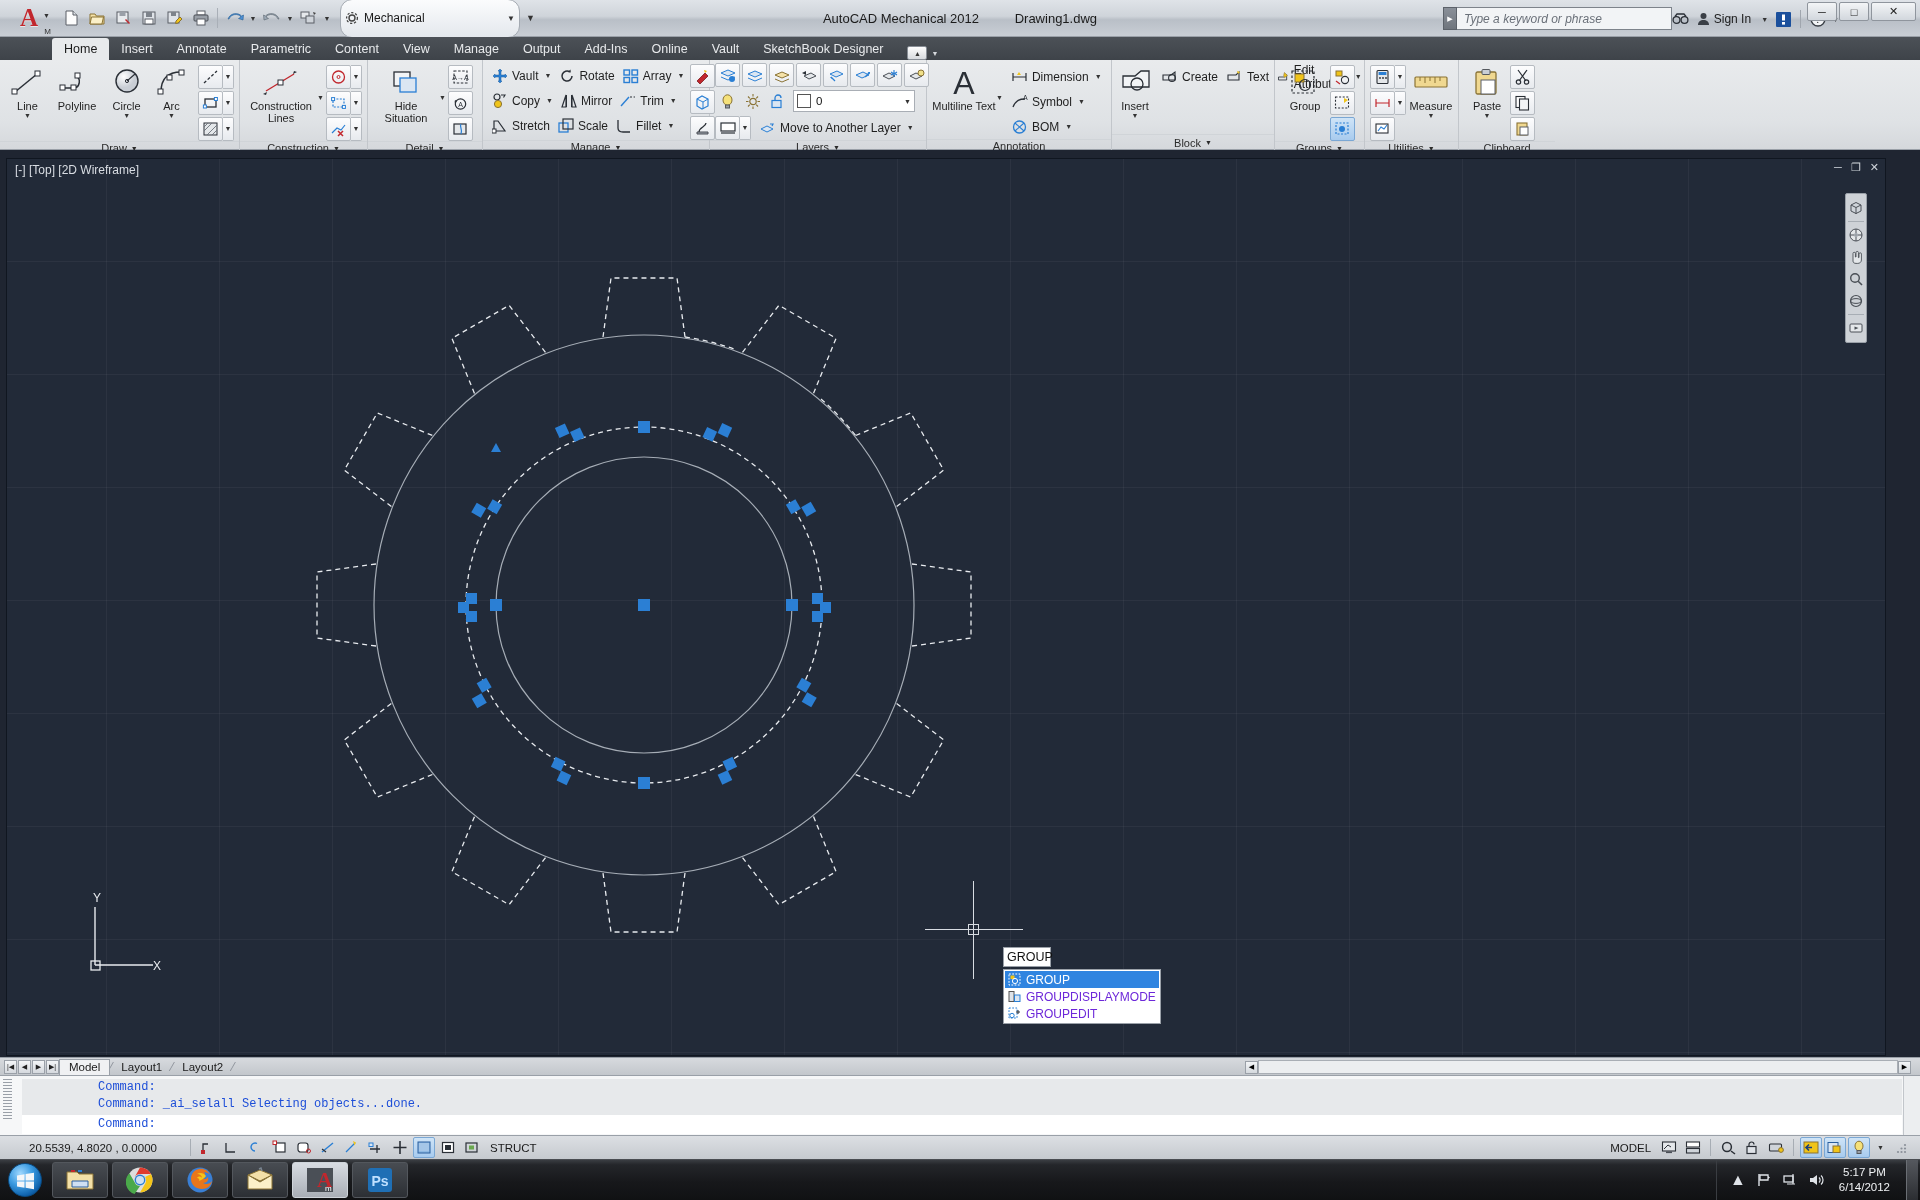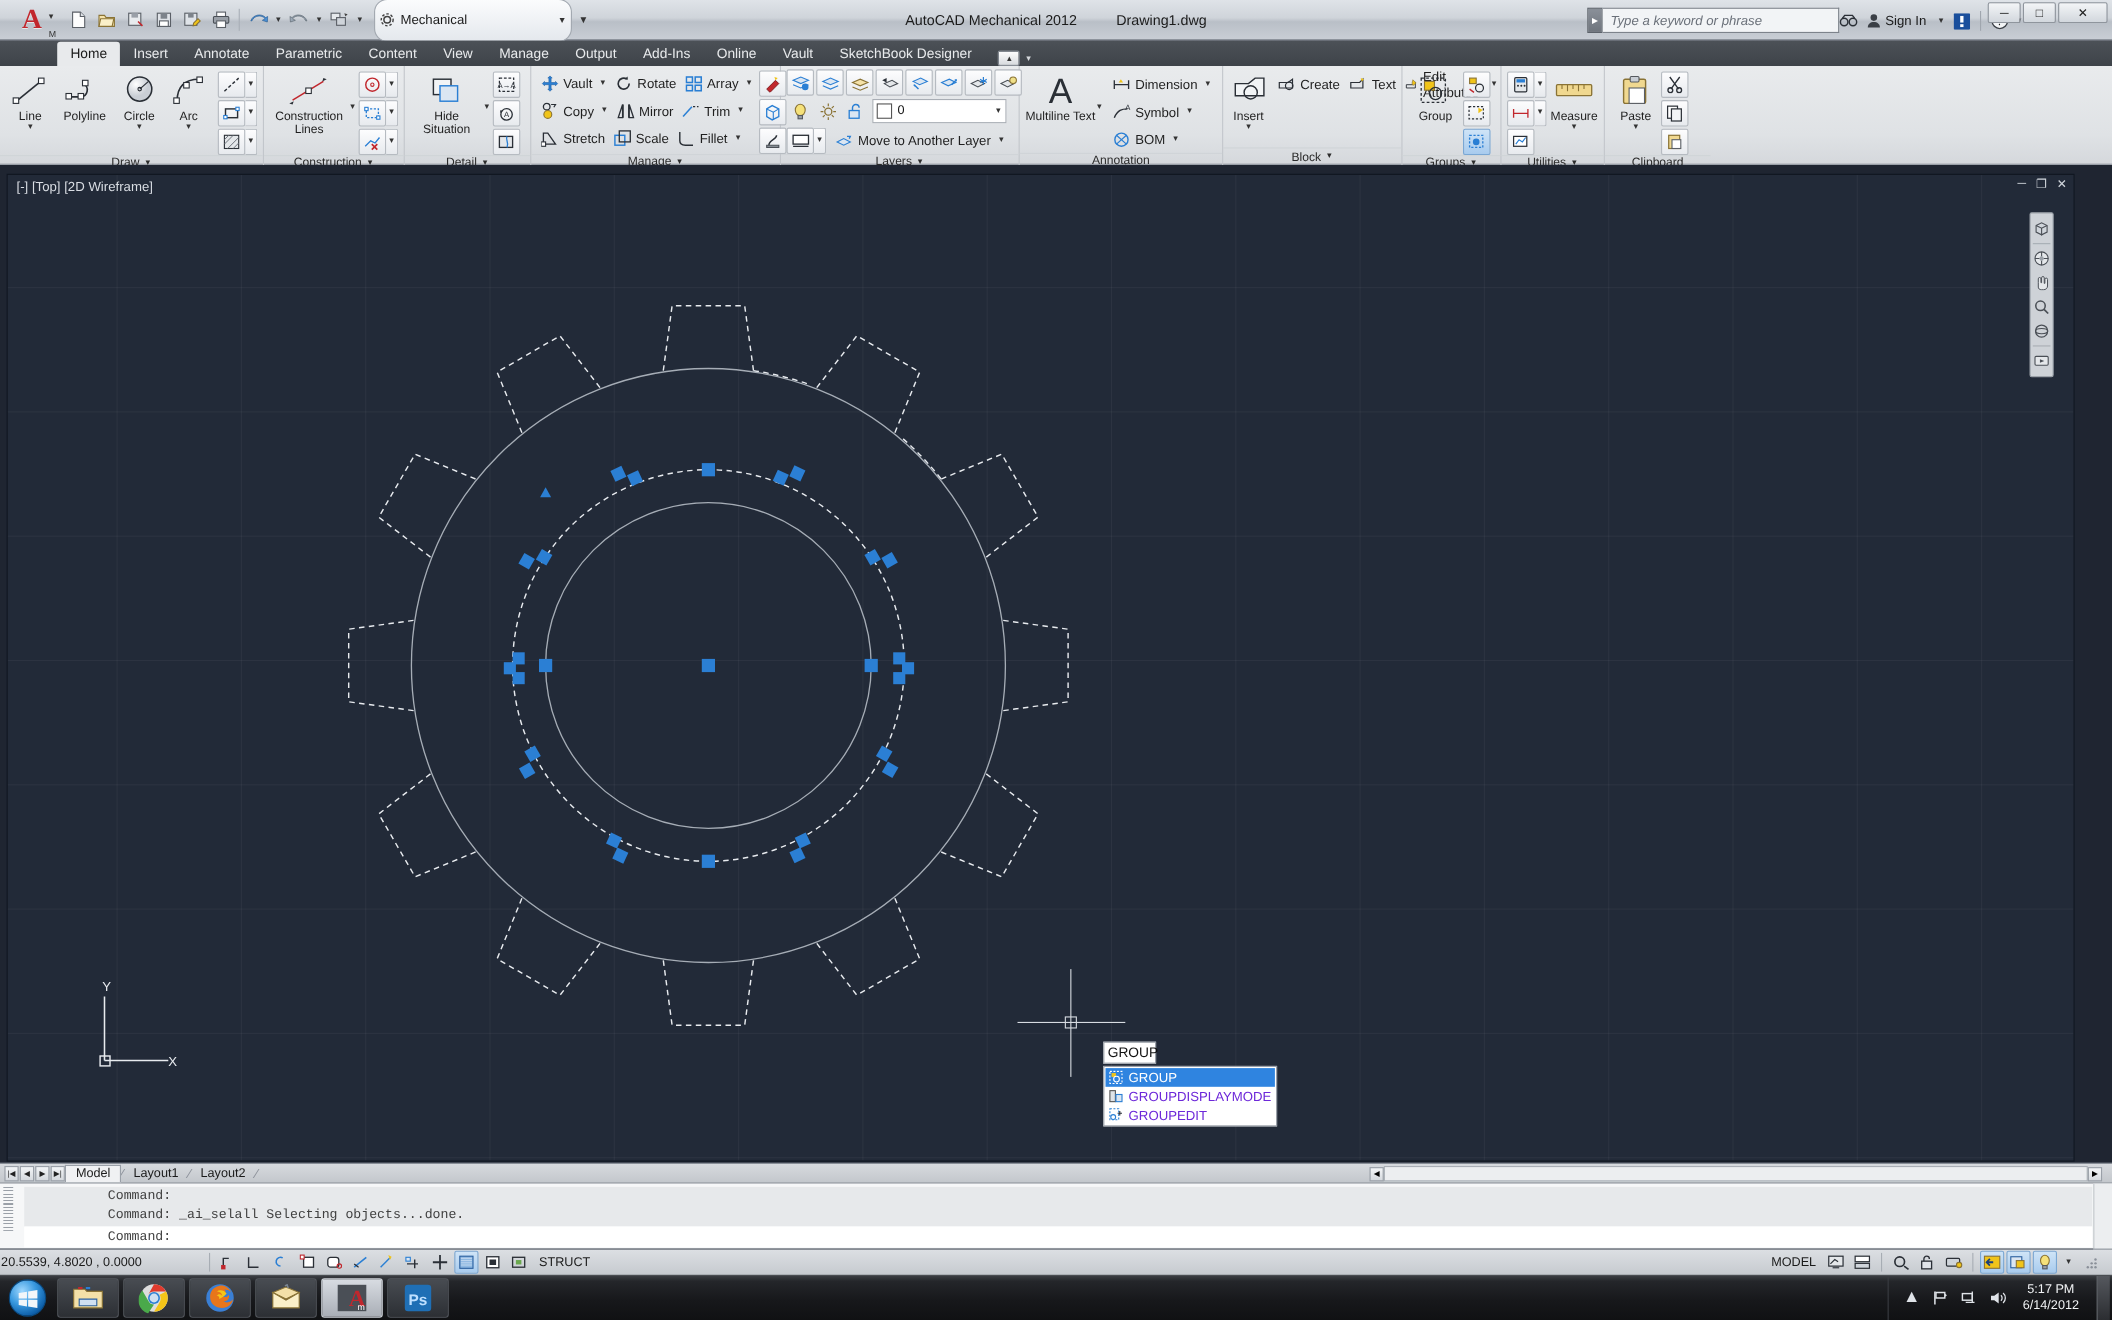--- a/index.html
+++ b/index.html
@@ -219,38 +219,38 @@
     margin-left:auto; margin-right:22px; width:640px; height:14px;
     background:#eceef0; border:1px solid #a9aeb5; position:relative;
   }
   .hs-btn { width:13px;height:13px;border:1px solid #9aa0a8;background:linear-gradient(to bottom,#f3f5f7,#d5d9de);
     display:flex;align-items:center;justify-content:center;font-size:7px; }
 
   
   .cmdwin {
     position:absolute; left:0; top:1075px; width:1920px; height:60px;
     background:#f6f7f8; border-top:1px solid #9aa0a8;
-    font-family:"Liberation Mono", monospace; font-size:12px; color:#404040;
+    font-family:"Liberation Mono", monospace; font-size:12px; color:#1d4ed8;
   }
   .cmd-grip { position:absolute;left:3px;top:3px;width:9px;height:40px;
     background:repeating-linear-gradient(to bottom,#9aa0a8 0 1px,transparent 1px 3px); }
   .cmd-hist { position:absolute; left:22px; top:3px; right:18px; height:36px; background:#e7e9eb; }
   .cmd-hist div { height:17px; line-height:17px; padding-left:76px; }
   .cmd-line { position:absolute; left:22px; top:39px; right:18px; height:19px; background:#fff;
     line-height:19px; padding-left:76px; }
   .cmd-vscroll { position:absolute; right:0; top:0; width:17px; height:60px;
     background:#eceef0; border-left:1px solid #c2c6cb; }
 
   
   .statusbar {
     position:absolute; left:0; top:1135px; width:1920px; height:24px;
     background:linear-gradient(to bottom,#dcdfe3,#c6cacf);
     border-top:1px solid #9aa0a8; display:flex; align-items:center;
   }
-  .coords { font-size:11.5px; color:#1a1a1a; padding-left:1px; width:185px; }
+  .coords { font-size:11.5px; color:#1a1a1a; padding-left:1px; width:185px;text-align:center; }
   .st-btn {
     width:22px;height:21px; display:flex;align-items:center;justify-content:center;
     border:1px solid transparent; border-radius:2px; margin:0 1px;
   }
   .st-btn.on { background:linear-gradient(to bottom,#cfe4f7,#a8cbee); border-color:#7aa7d4; }
   .st-sep { width:1px;height:17px;background:#a7adb4;margin:0 5px; }
   .st-text { font-size:11.5px; color:#1a1a1a; padding:0 6px; }
   .st-right { margin-left:auto; display:flex; align-items:center; padding-right:6px; }
 
   

